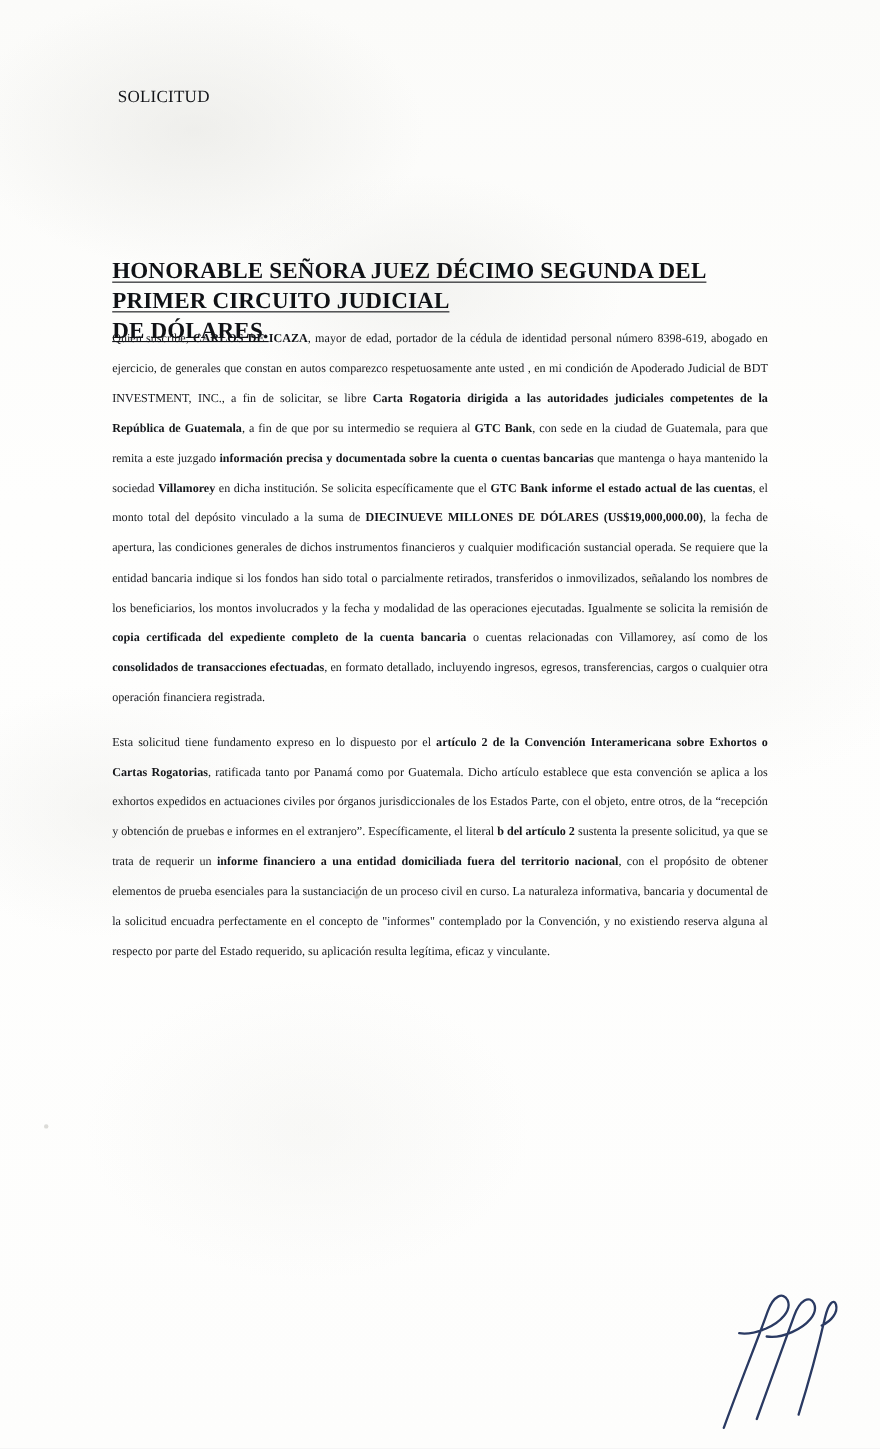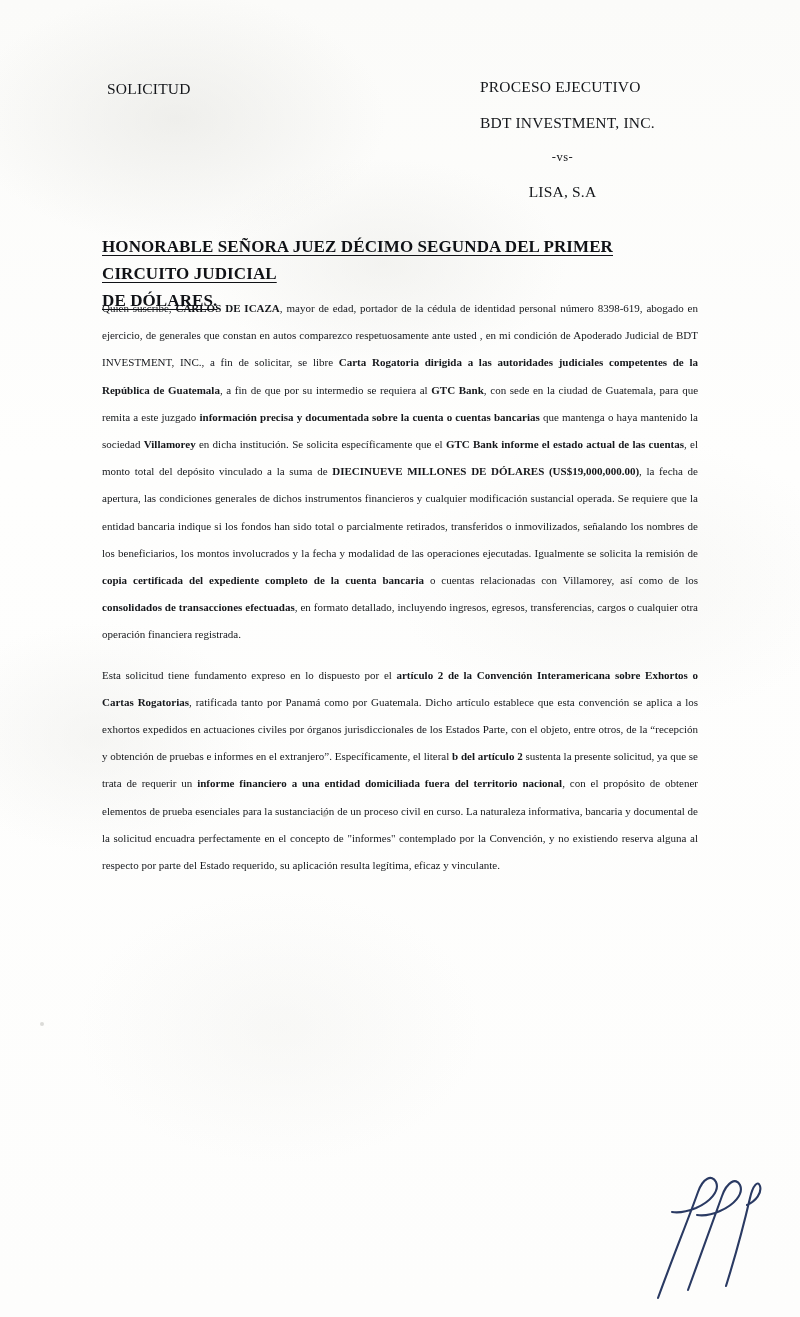--- a/index.html
+++ b/index.html
@@ -73,21 +73,21 @@
     font-size: 12.5px;
     letter-spacing: 0.5px;
   }
 
   
   .addressee {
     position: absolute;
     left: 102px;
     top: 233px;
     width: 598px;
-    font-size: 17px;
+    font-size: 21px;
     font-weight: bold;
     line-height: 27px;
     color: #101216;
     letter-spacing: 0.1px;
   }
   .addressee .u {
     text-decoration: underline;
     text-underline-offset: 3px;
     text-decoration-thickness: 1.4px;
   }
@@ -132,26 +132,20 @@
 <body>
 
 <div class="page">
   <div class="scan-tint"></div>
 
   <div class="content">
 
     <div class="header">
       <div class="doc-kind">SOLICITUD</div>
 
-      <div class="caption">
-        <div class="cap-line">PROCESO EJECUTIVO</div>
-        <div class="cap-line">BDT INVESTMENT, INC.</div>
-        <div class="cap-line cap-center cap-vs">-vs-</div>
-        <div class="cap-line cap-center">LISA, S.A</div>
-      </div>
     </div>
 
     <div class="addressee">
       <span class="u">HONORABLE SEÑORA JUEZ DÉCIMO SEGUNDA DEL PRIMER CIRCUITO JUDICIAL</span><br>
       <span class="u">DE DÓLARES.</span>
     </div>
 
     <div class="body-text" id="body-text">
         <p><span>Quien suscribe, </span><b>CARLOS DE ICAZA</b><span>, mayor de edad, portador de la cédula de identidad personal número 8398-619, abogado en ejercicio, de generales que constan en autos comparezco respetuosamente ante usted , en mi condición de Apoderado Judicial de BDT INVESTMENT,  INC., a fin de solicitar, se libre </span><b>Carta Rogatoria dirigida a las autoridades judiciales competentes de la República de Guatemala</b><span>, a fin de que por su intermedio se requiera al </span><b>GTC Bank</b><span>, con sede en la ciudad de Guatemala, para que remita a este juzgado </span><b>información precisa y documentada sobre la cuenta o cuentas bancarias</b><span> que mantenga o haya mantenido la sociedad </span><b>Villamorey</b><span> en dicha institución. Se solicita específicamente que el </span><b>GTC Bank informe el estado actual de las cuentas</b><span>, el monto total del depósito vinculado a la suma de </span><b>DIECINUEVE MILLONES DE DÓLARES (US$19,000,000.00)</b><span>, la fecha de apertura, las condiciones generales de dichos instrumentos financieros y cualquier modificación sustancial operada. Se requiere que la entidad bancaria indique si los fondos han sido total o parcialmente retirados, transferidos o inmovilizados, señalando los nombres de los beneficiarios, los montos involucrados y la fecha y modalidad de las operaciones ejecutadas. Igualmente se solicita la remisión de </span><b>copia certificada del expediente completo de la cuenta bancaria</b><span> o cuentas relacionadas con Villamorey, así como de los </span><b>consolidados de transacciones efectuadas</b><span>, en formato detallado, incluyendo ingresos, egresos, transferencias, cargos o cualquier otra operación financiera registrada.</span></p>
         <p><span>Esta solicitud tiene fundamento expreso en lo dispuesto por el </span><b>artículo 2 de la Convención Interamericana sobre Exhortos o Cartas Rogatorias</b><span>, ratificada tanto por Panamá como por Guatemala. Dicho artículo establece que esta convención se aplica a los exhortos expedidos en actuaciones civiles por órganos jurisdiccionales de los Estados Parte, con el objeto, entre otros, de la “recepción y obtención de pruebas e informes en el extranjero”. Específicamente, el literal </span><b>b del artículo 2</b><span> sustenta la presente solicitud, ya que se trata de requerir un </span><b>informe financiero a una entidad domiciliada fuera del territorio nacional</b><span>, con el propósito de obtener elementos de prueba esenciales para la sustanciación de un proceso civil en curso. La naturaleza informativa, bancaria y documental de la solicitud encuadra perfectamente en el concepto de "informes" contemplado por la Convención, y no existiendo reserva alguna al respecto por parte del Estado requerido, su aplicación resulta legítima, eficaz y vinculante.</span></p>

